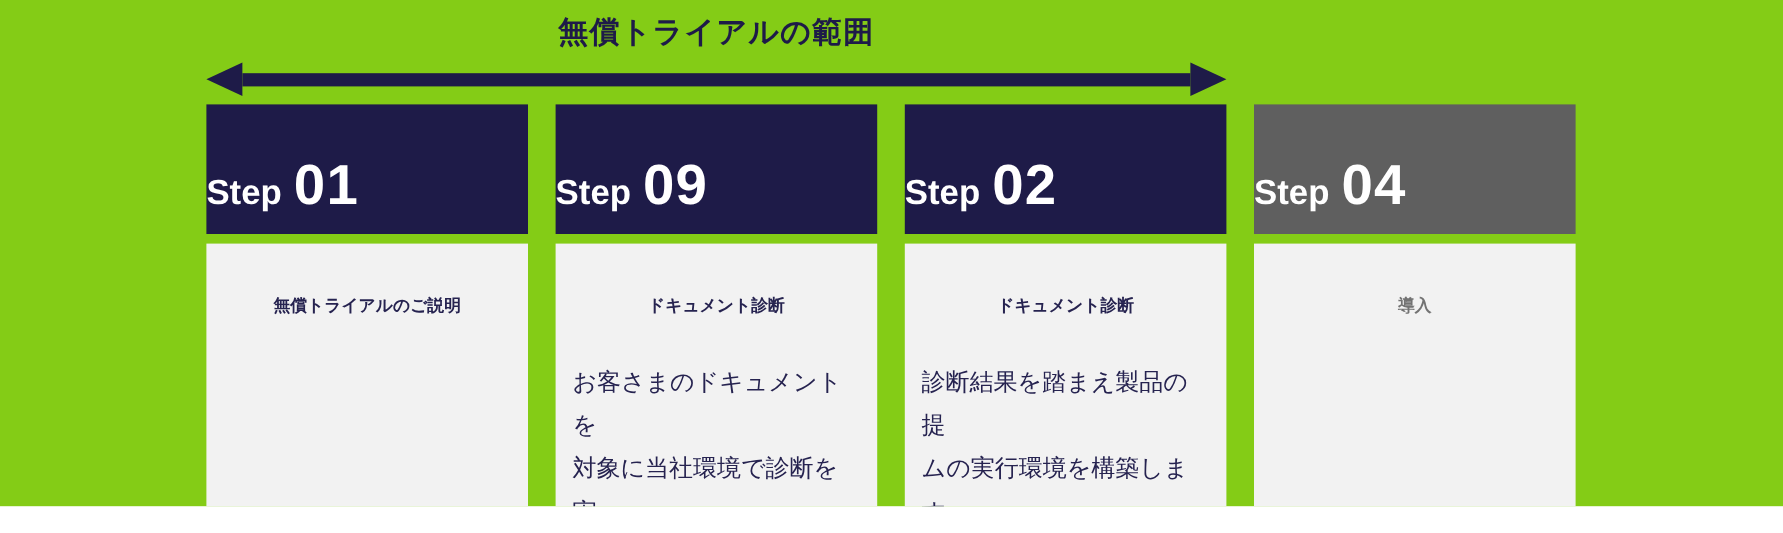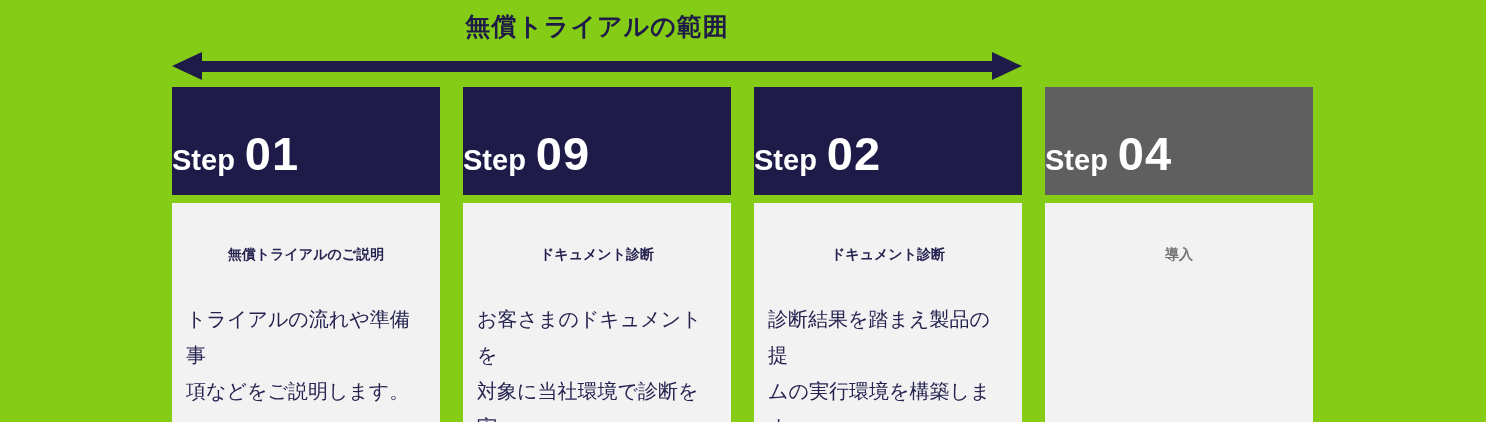--- a/index.html
+++ b/index.html
@@ -99,22 +99,20 @@
 
     <div class="col trial">
       <div class="col-header">
         <div class="step-label">
           <span class="step-prefix">Step</span>
           <span class="step-number">01</span>
         </div>
       </div>
       <div class="col-body">
         <div class="body-title">無償トライアルのご説明</div>
-        <div class="body-desc">トライアルの流れや準備事
-項などをご説明します。</div>
       </div>
     </div>
 
     <div class="col trial">
       <div class="col-header">
         <div class="step-label">
           <span class="step-prefix">Step</span>
           <span class="step-number">09</span>
         </div>
       </div>

